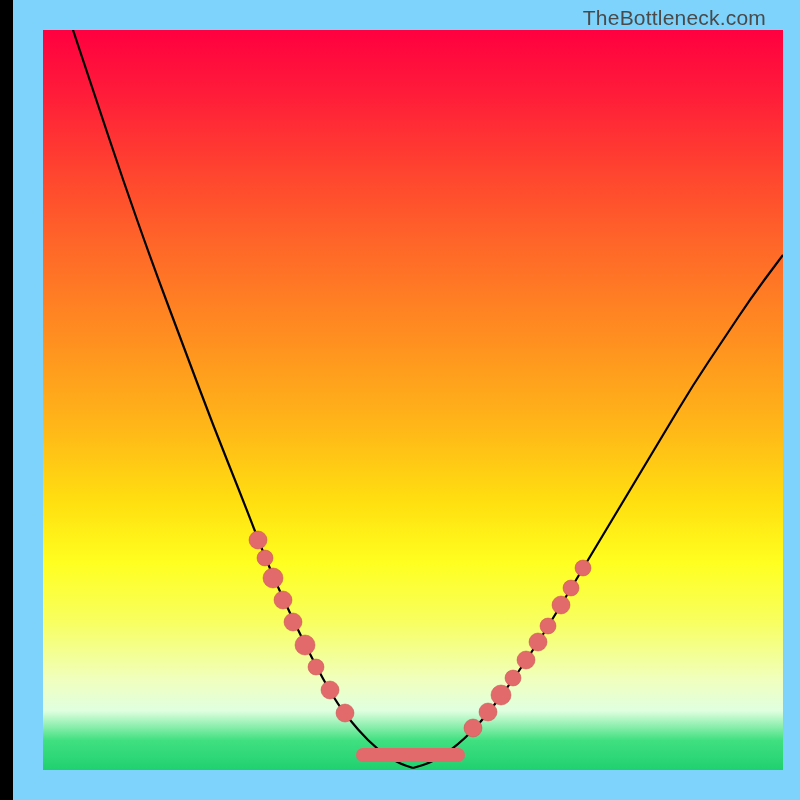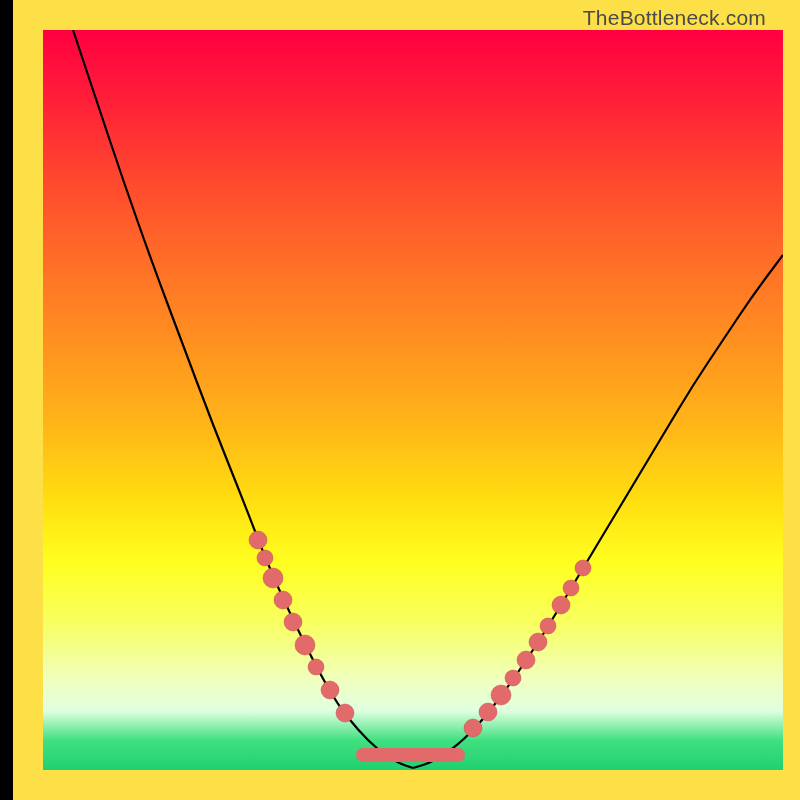--- a/index.html
+++ b/index.html
@@ -7,21 +7,21 @@
     padding: 0;
     width: 800px;
     height: 800px;
     background: #000;
     overflow: hidden;
     font-family: Arial, Helvetica, sans-serif;
   }
   .frame {
     position: absolute;
     inset: 0;
-    background: #fde047;
+    background: #7dd3fc;
     margin-left: 13px;
   }
   .plot-area {
     position: absolute;
     left: 30px;
     top: 30px;
     width: 740px;
     height: 740px;
     background: linear-gradient(
       to bottom,

